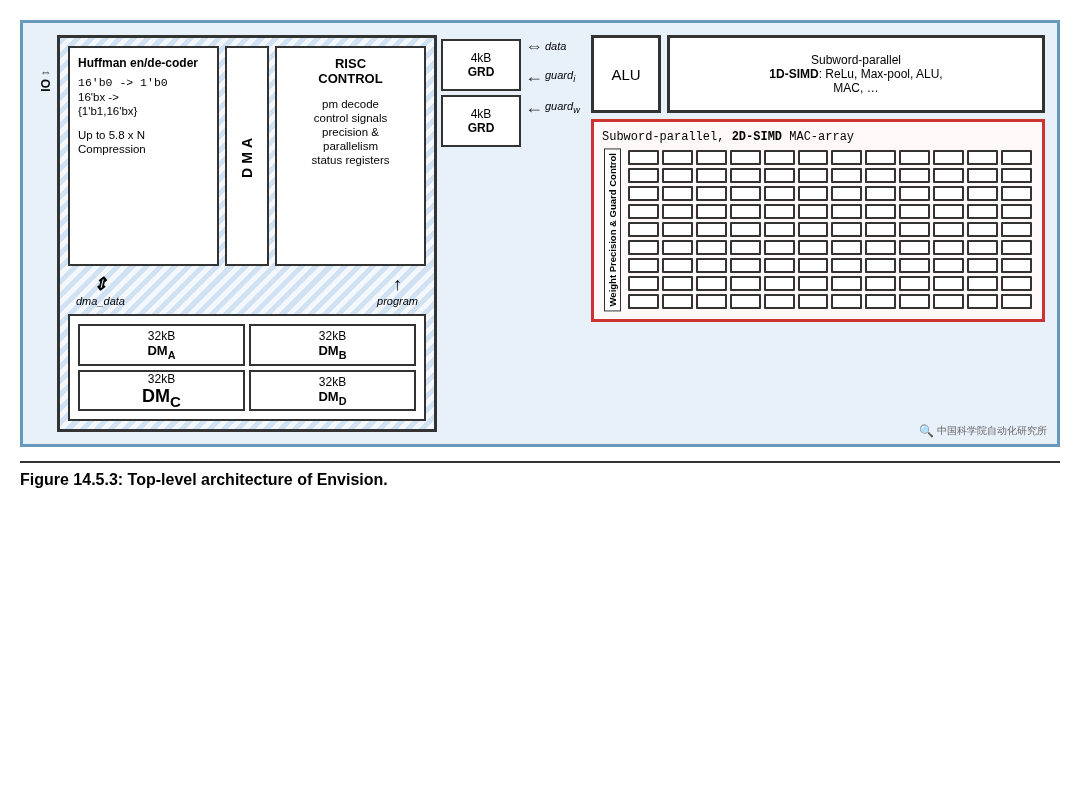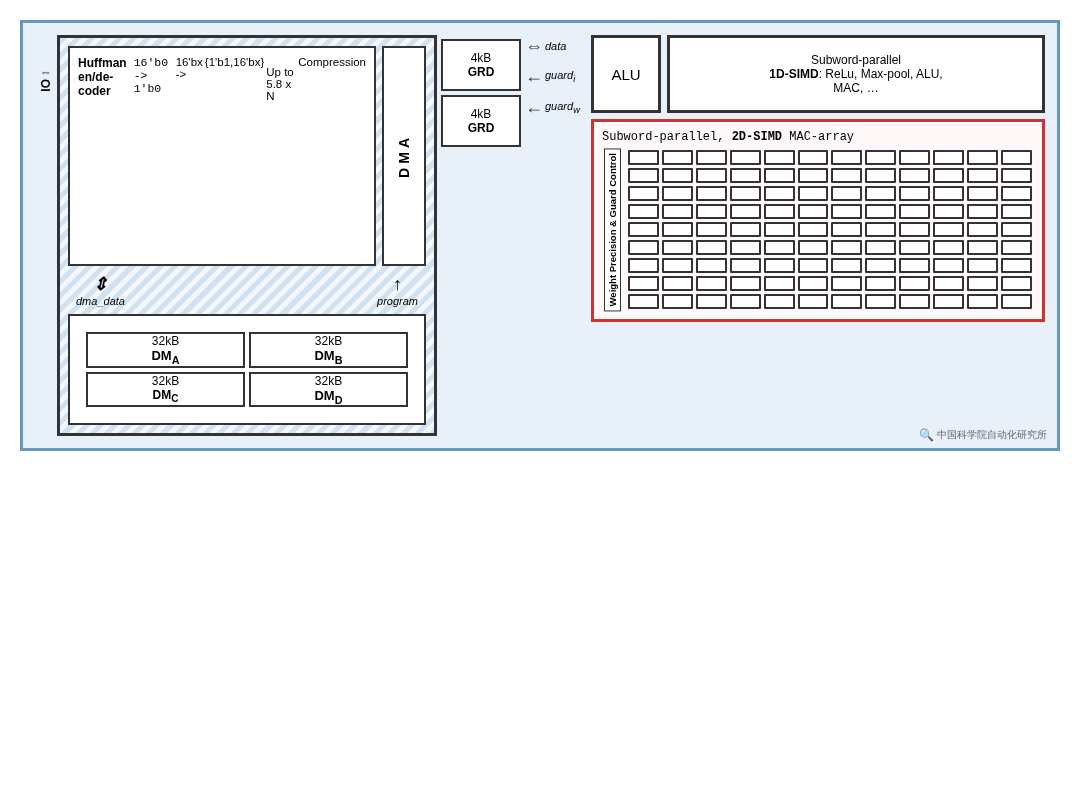--- a/index.html
+++ b/index.html
@@ -27,67 +27,78 @@
 
       <div style="display: flex; flex-direction: column; align-items: center; justify-content: center; width: 22px; padding-top: 30px;">
         <div style="font-size: 12px; color: #333;">⇔</div>
         <div style="font-size: 12px; font-weight: bold; writing-mode: vertical-rl; transform: rotate(180deg);">IO</div>
       </div>
 
       <div style="border: 3px solid #333; background: repeating-linear-gradient(135deg, rgba(100,160,210,0.18) 0px, rgba(100,160,210,0.18) 5px, rgba(255,255,255,0.5) 5px, rgba(255,255,255,0.5) 10px); padding: 8px; display: flex; flex-direction: column; gap: 6px; width: 380px; flex-shrink: 0;">
 
         <div style="display: flex; gap: 6px; height: 220px;">
 
-          <div style="background: #fff; border: 2px solid #333; padding: 8px; flex: 1.2; font-size: 11.5px; display: flex; flex-direction: row; gap: 2px;">
+          <div style="background: #fff; border: 2px solid #333; padding: 8px; flex: 1.2; font-size: 11.5px; display: flex; flex-direction: column; gap: 2px;">
             <div style="font-weight: bold; font-size: 12px; margin-bottom: 4px;">
               <span>Huffman en/de-coder</span>
             </div>
             <div style=" font-family: Liberation Mono, monospace;">16'b0 -&gt; 1'b0</div>
             <div>16'bx -&gt;</div>
             <div>{1'b1,16'bx}</div>
             <div style="margin-top: 10px;">Up to 5.8 x N</div>
             <div>Compression</div>
           </div>
 
           <div style="background: #fff; border: 2px solid #333; padding: 6px 4px; width: 44px; display: flex; align-items: center; justify-content: center;">
             <div style="font-size: 14px; font-weight: bold; writing-mode: vertical-rl; text-orientation: mixed; transform: rotate(180deg); letter-spacing: 4px;">DMA</div>
           </div>
 
+          <div style="background: #fff; border: 2px solid #333; padding: 8px; flex: 1.2; font-size: 11.5px; display: flex; flex-direction: column; align-items: center; gap: 2px;">
+            <div style="font-weight: bold; font-size: 13px; text-align: center; margin-bottom: 4px;">
+              <div>RISC</div>
+              <div>CONTROL</div>
+            </div>
+            <div style="margin-top: 6px;">pm decode</div>
+            <div>control signals</div>
+            <div>precision &amp;</div>
+            <div>parallelism</div>
+            <div>status registers</div>
+          </div>
         </div>
 
         <div style="display: flex; align-items: center; justify-content: space-between; padding: 2px 8px; font-size: 11px; font-style: italic; height: 36px;">
           <div style="display: flex; flex-direction: column; align-items: center;">
             <div style="font-size: 18px; font-weight: bold;">⇕</div>
             <div>dma_data</div>
           </div>
           <div style="display: flex; flex-direction: column; align-items: center;">
             <div style="font-size: 18px; font-weight: bold;">↑</div>
             <div>program</div>
           </div>
         </div>
 
-        <div style="border: 2px solid #333; background: #fff; padding: 16px; display: grid; grid-template-columns: 1fr 1fr; grid-template-rows: 1fr 1fr; gap: 4px; height: 210px; flex: 1;">
+        <div style="border: 2px solid #333; background: #fff; padding: 8px; display: grid; grid-template-columns: 1fr 1fr; grid-template-rows: 1fr 1fr; gap: 4px; height: 210px; flex: 1;">
 
           <div style="border: 2px solid #333; display: flex; flex-direction: column; align-items: center; justify-content: center; font-size: 12px;">
             <div>32kB</div>
             <div style="font-weight: bold; font-size: 13px;">
               <span>DM</span><sub>A</sub>
             </div>
           </div>
 
           <div style="border: 2px solid #333; display: flex; flex-direction: column; align-items: center; justify-content: center; font-size: 12px;">
             <div>32kB</div>
             <div style="font-weight: bold; font-size: 13px;">
               <span>DM</span><sub>B</sub>
             </div>
           </div>
 
           <div style="border: 2px solid #333; display: flex; flex-direction: column; align-items: center; justify-content: center; font-size: 12px;">
             <div>32kB</div>
-            <div style="font-weight: bold; font-size: 12px;">
+            <div style="font-weight: bold; font-size: 18px;">
               <span>DM</span><sub>C</sub>
             </div>
           </div>
 
           <div style="border: 2px solid #333; display: flex; flex-direction: column; align-items: center; justify-content: center; font-size: 12px;">
             <div>32kB</div>
             <div style="font-weight: bold; font-size: 13px;">
               <span>DM</span><sub>D</sub>
             </div>
           </div>
@@ -269,14 +280,15 @@
 
     </div>
 
     <div style="position: absolute; bottom: 6px; right: 10px; font-size: 10px; color: #666; display: flex; align-items: center; gap: 3px;">
       <span style="font-size: 12px;">🔍</span>
       <span>中国科学院自动化研究所</span>
     </div>
 
   </div>
 
+  <div style="font-size: 16px; font-weight: bold; padding: 8px 0 4px 0; border-top: 2px solid #333; margin-top: 4px;">Figure 14.5.3: Top-level architecture of Envision.</div>
 
 </div>
 
 </body></html>

